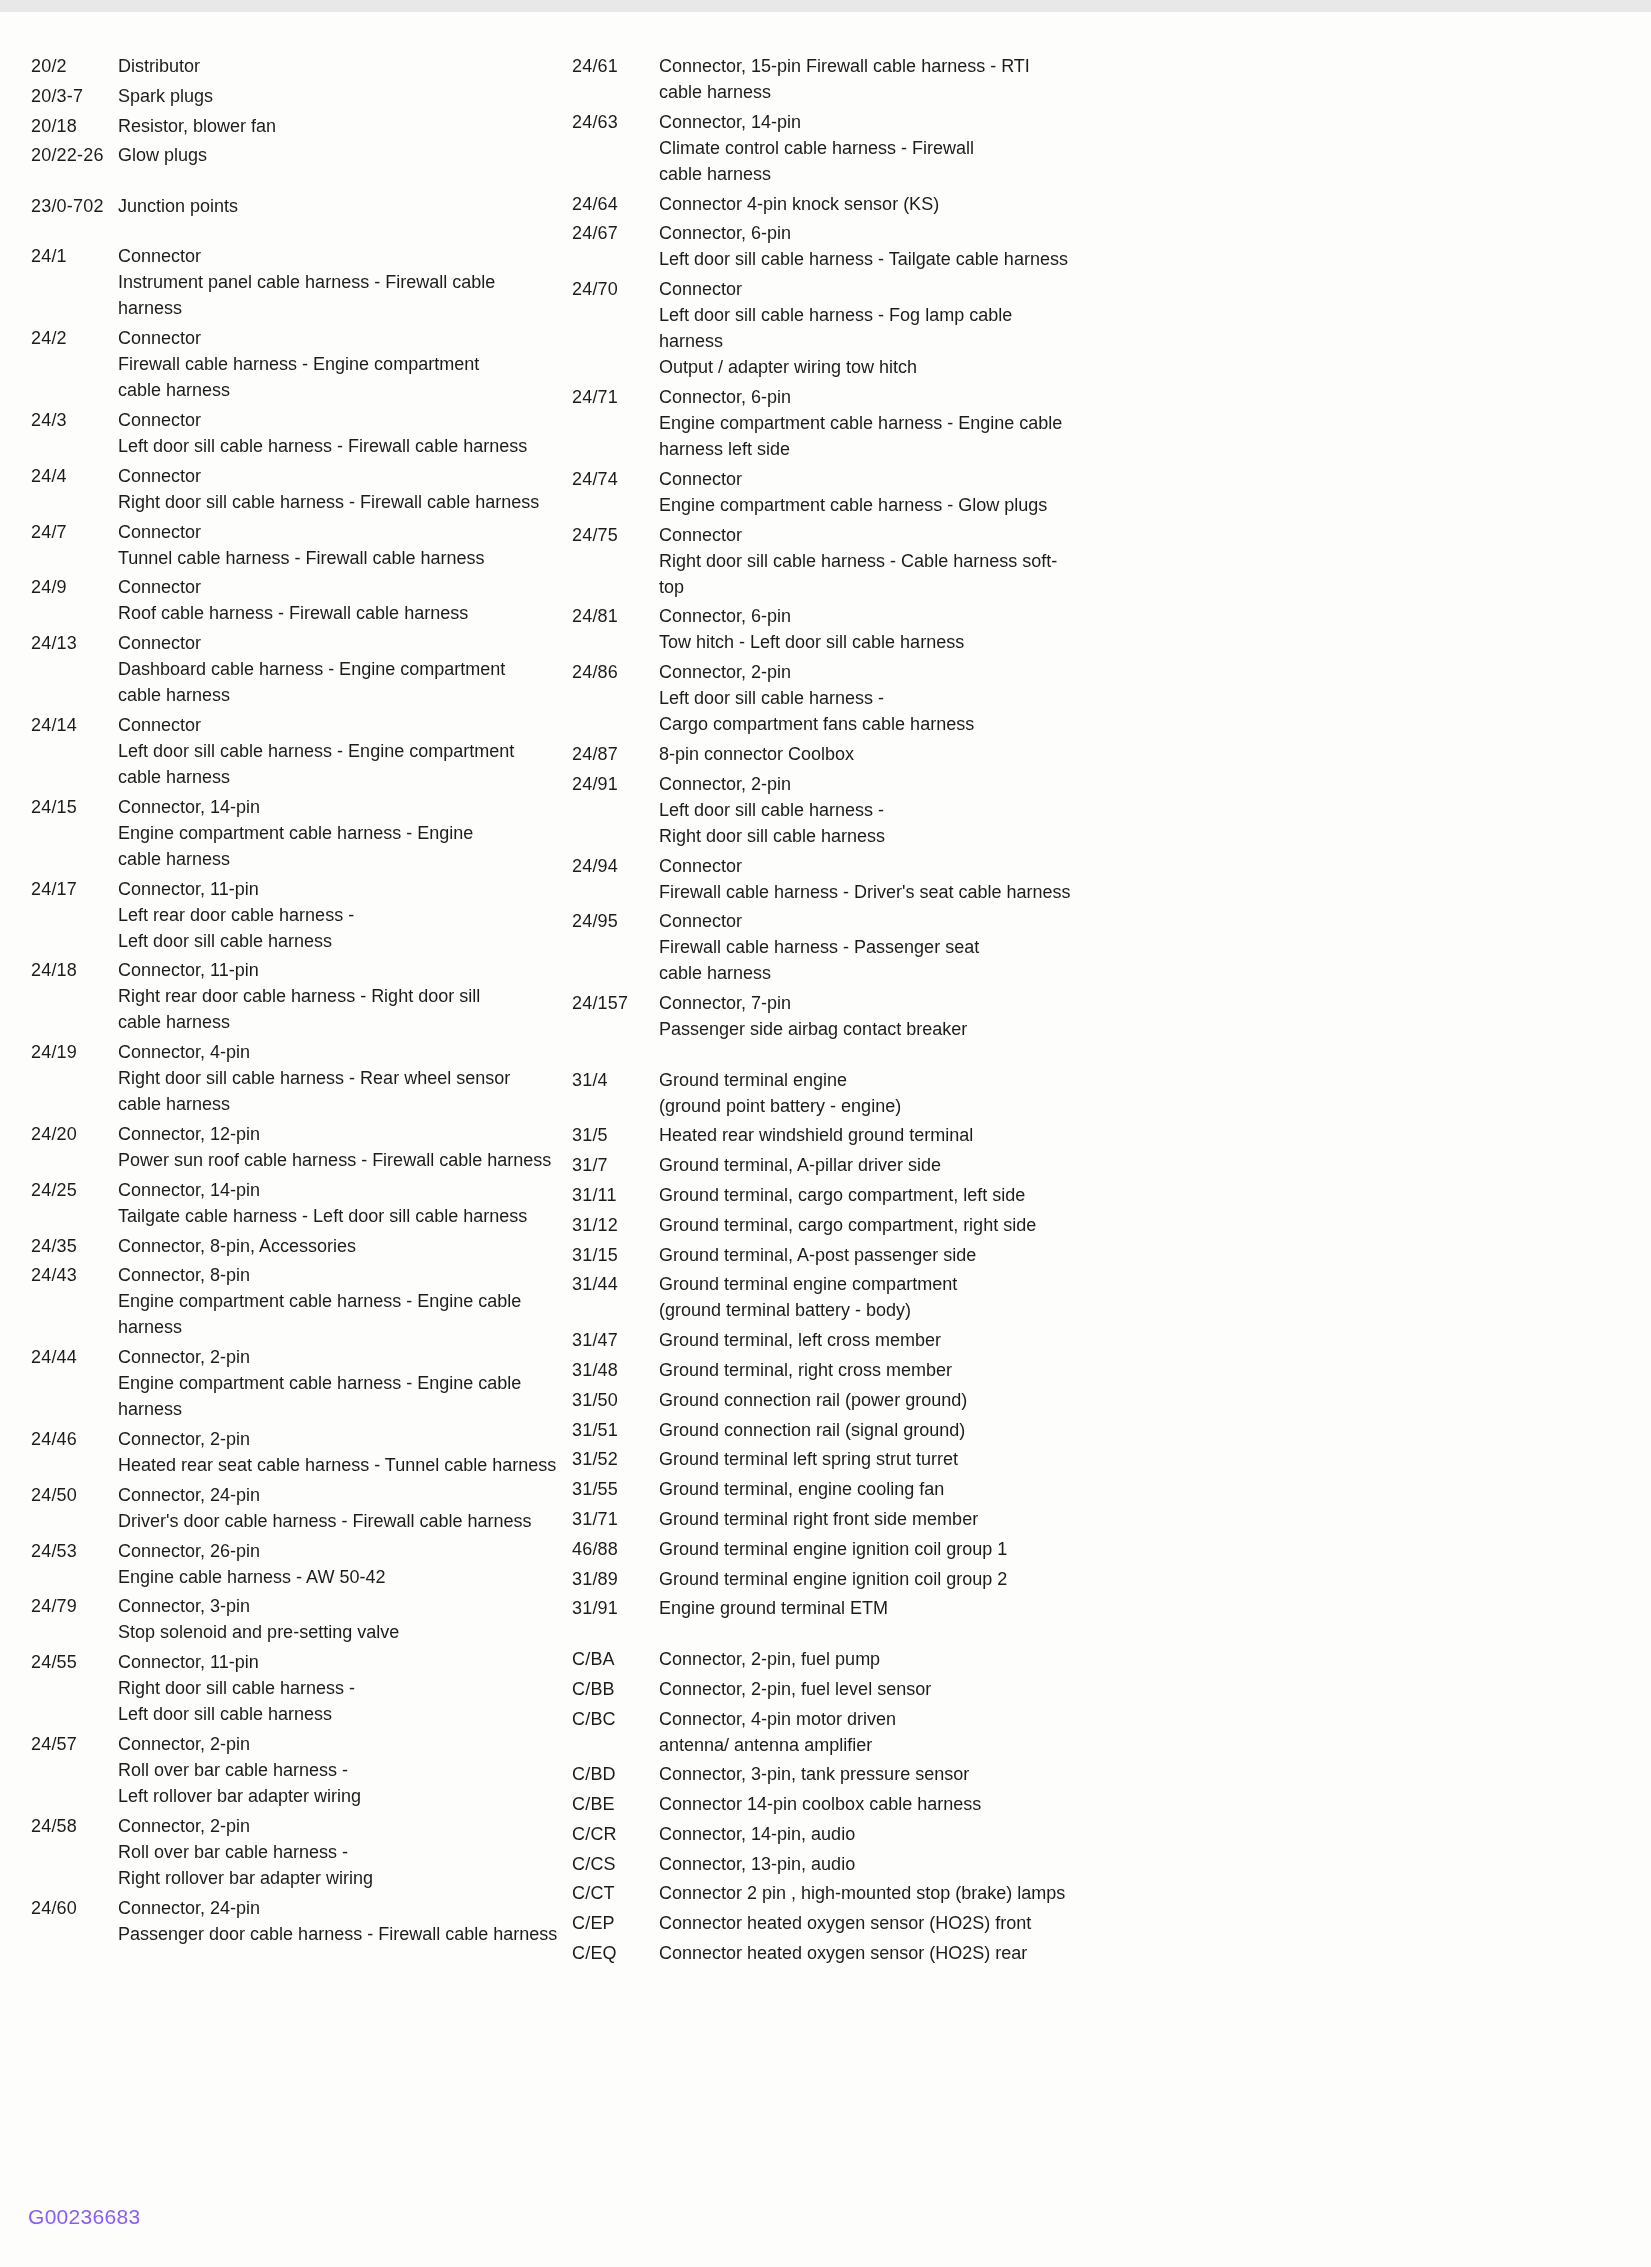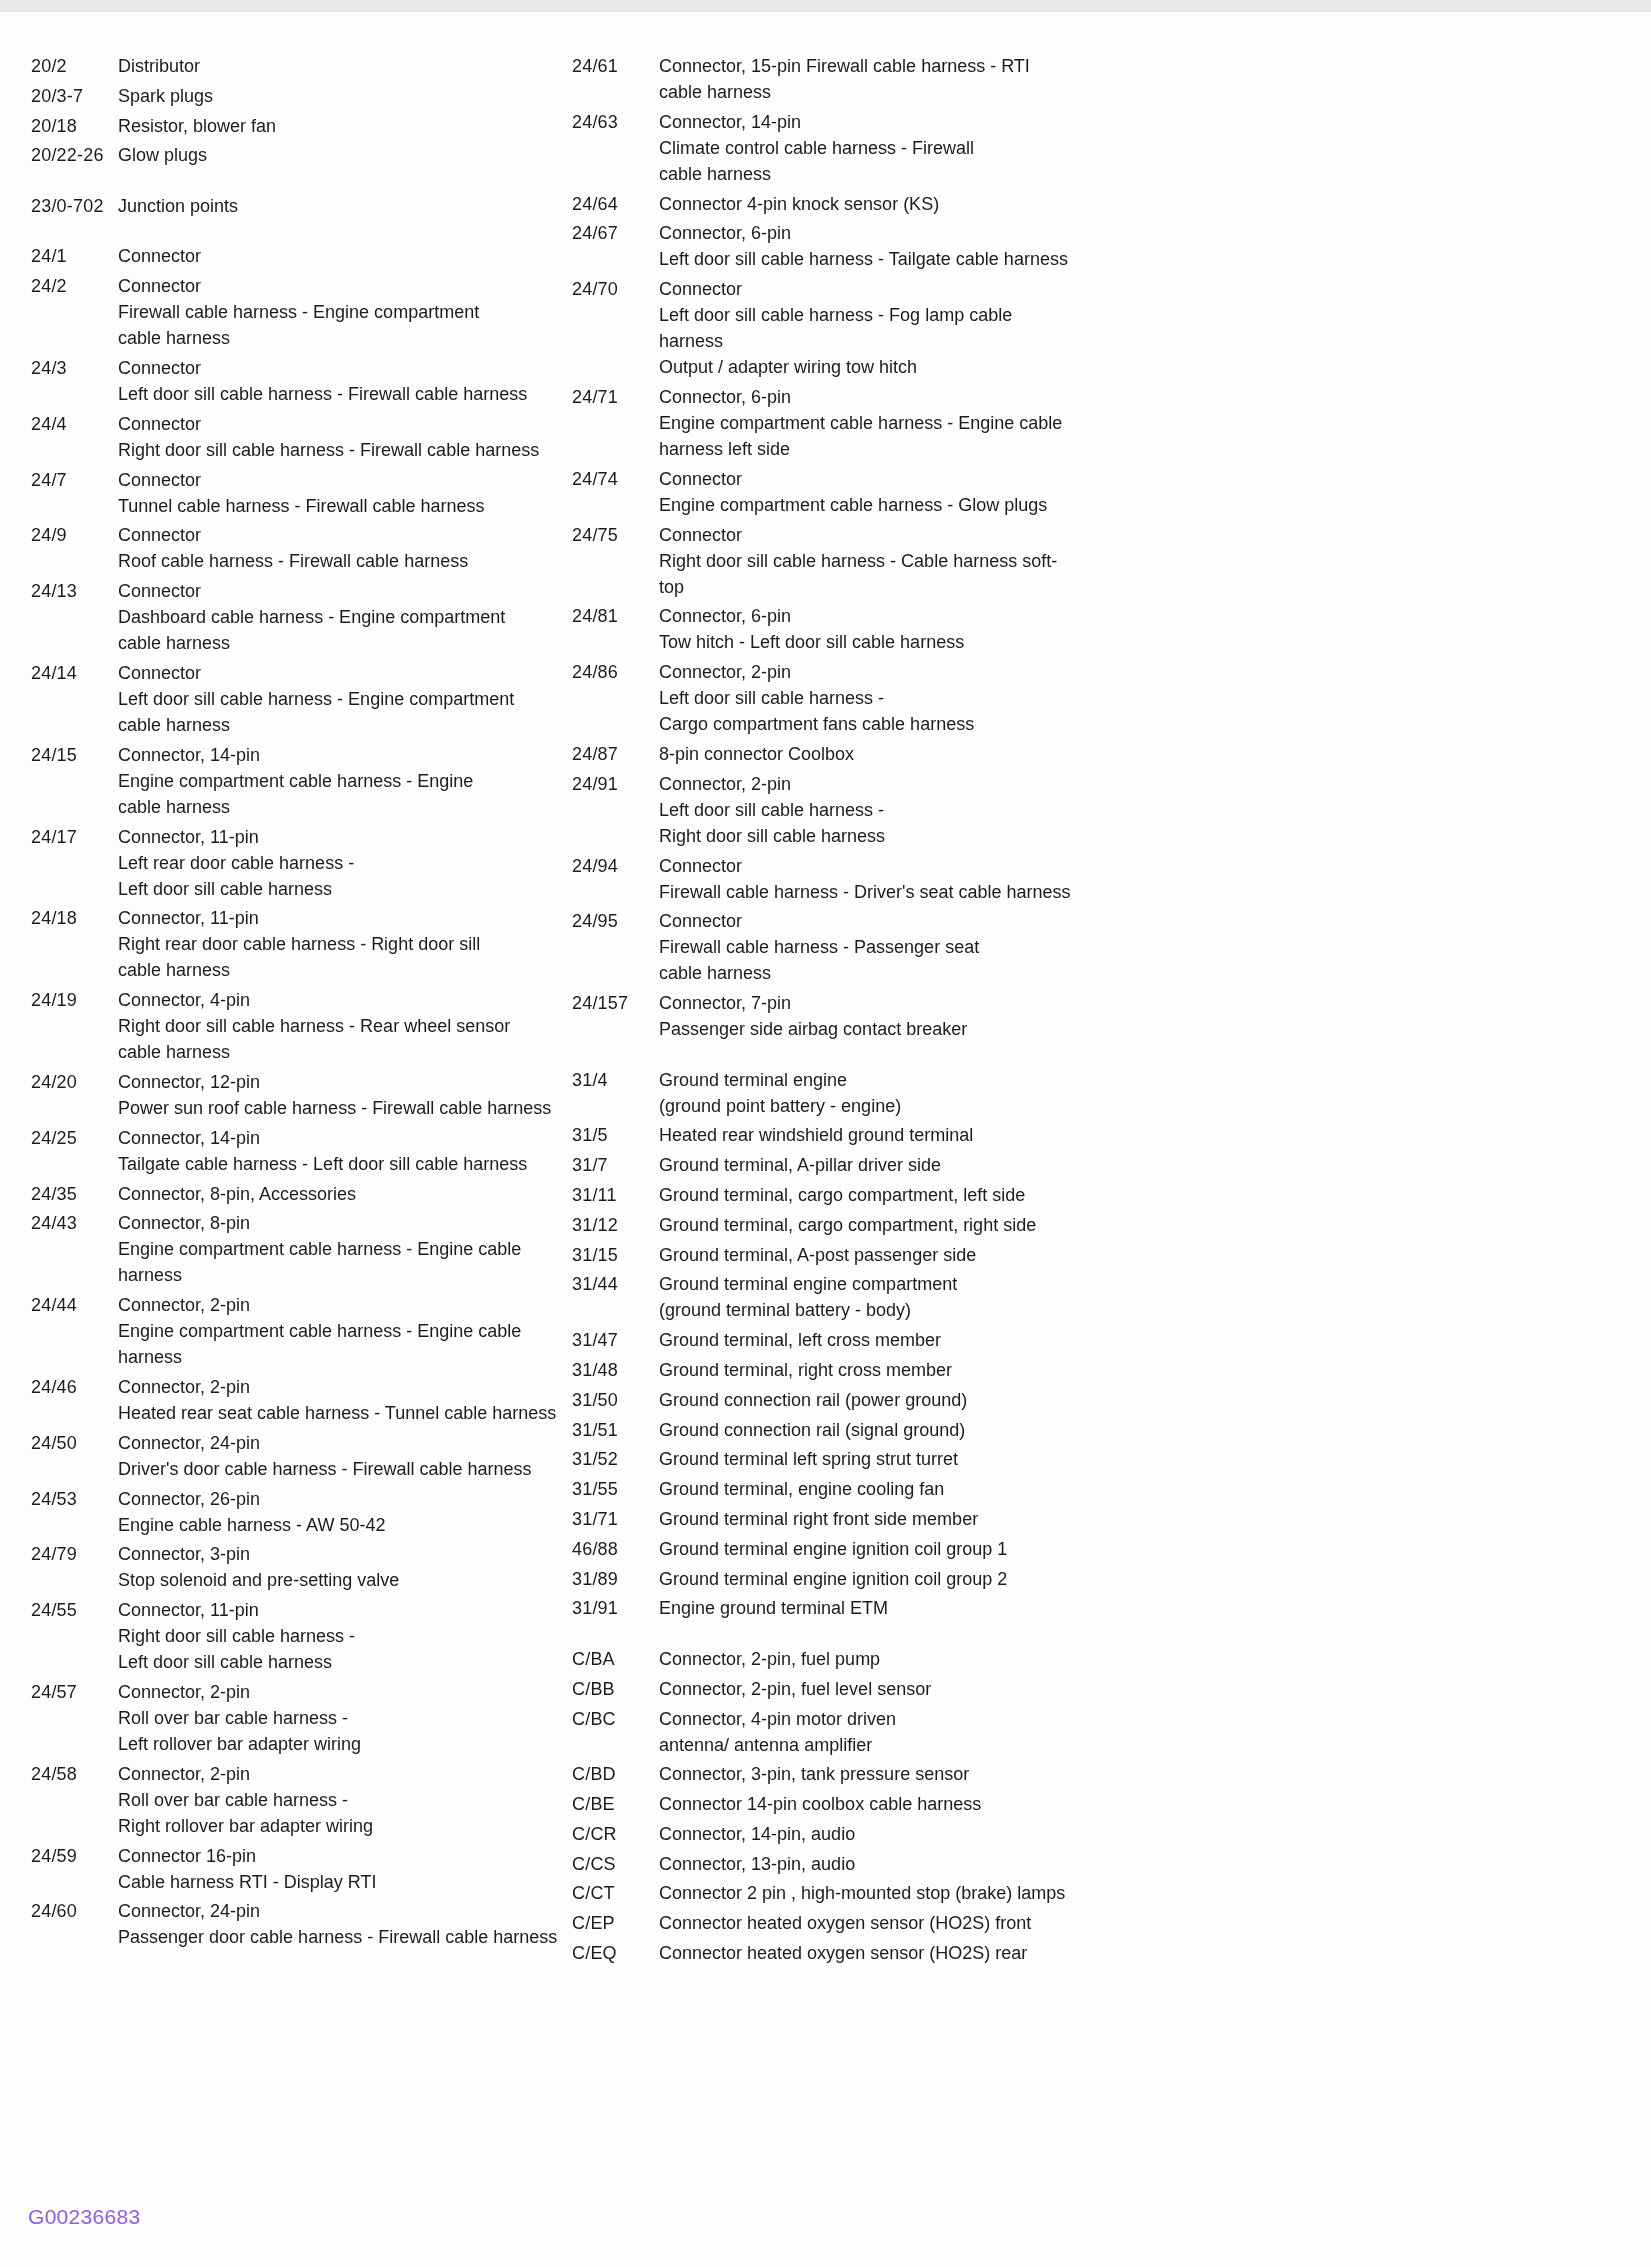--- a/index.html
+++ b/index.html
@@ -91,20 +91,21 @@
         <div class="entry gap">
           <div class="code">23/0-702</div>
           <div class="desc">
             <div>Junction points</div>
           </div>
         </div>
         <div class="entry gap">
           <div class="code">24/1</div>
           <div class="desc">
             <div>Connector</div>
+            <div>Instrument panel cable harness - Firewall cable harness</div>
           </div>
         </div>
         <div class="entry">
           <div class="code">24/2</div>
           <div class="desc">
             <div>Connector</div>
             <div>Firewall cable harness - Engine compartment</div>
             <div>cable harness</div>
           </div>
         </div>
@@ -263,27 +264,20 @@
             <div>Roll over bar cable harness -</div>
             <div>Left rollover bar adapter wiring</div>
           </div>
         </div>
         <div class="entry">
           <div class="code">24/58</div>
           <div class="desc">
             <div>Connector, 2-pin</div>
             <div>Roll over bar cable harness -</div>
             <div>Right rollover bar adapter wiring</div>
-          </div>
-        </div>
-        <div class="entry">
-          <div class="code">24/59</div>
-          <div class="desc">
-            <div>Connector 16-pin</div>
-            <div>Cable harness RTI - Display RTI</div>
           </div>
         </div>
         <div class="entry">
           <div class="code">24/60</div>
           <div class="desc">
             <div>Connector, 24-pin</div>
             <div>Passenger door cable harness - Firewall cable harness</div>
           </div>
         </div>
       </div>

